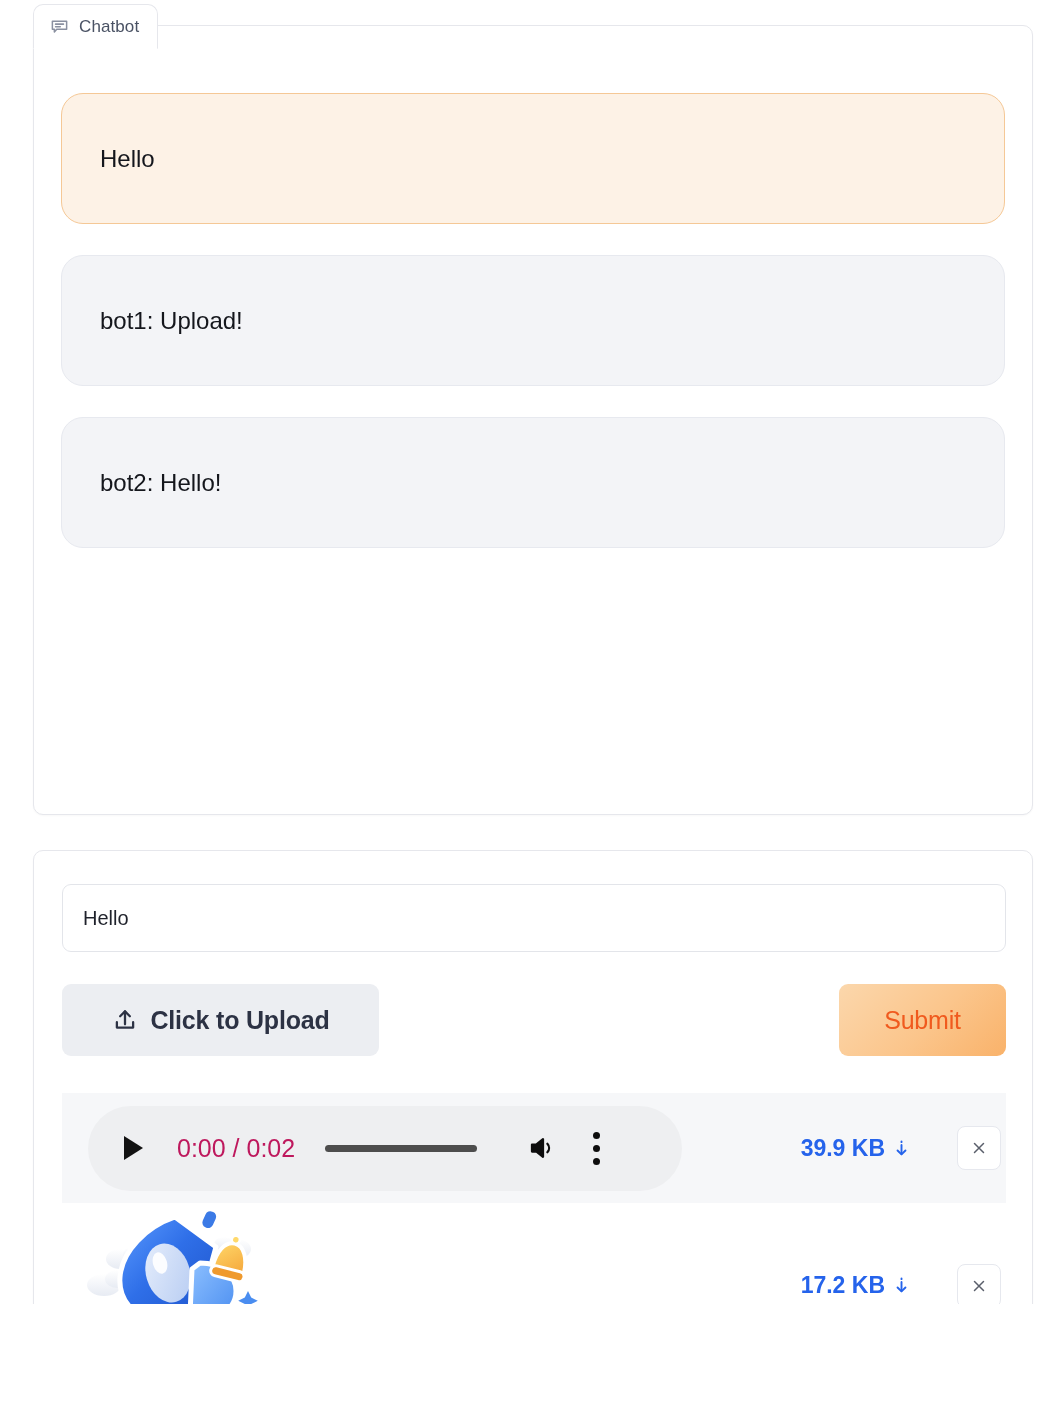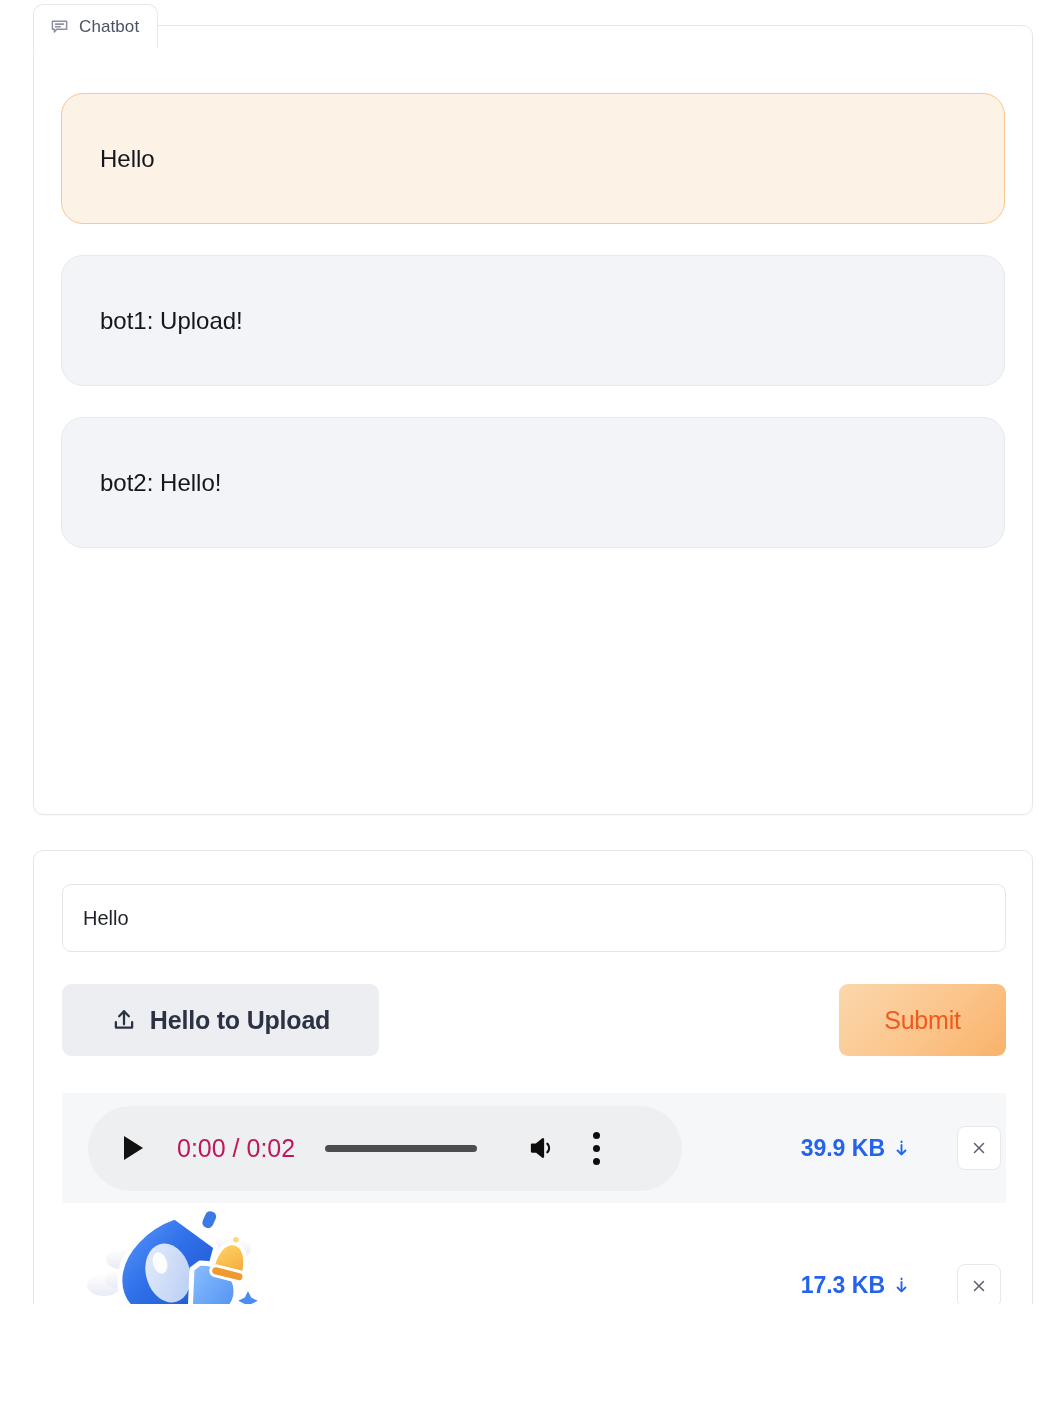--- a/index.html
+++ b/index.html
@@ -319,21 +319,21 @@
 
     <div class="controls-row">
       <button class="upload-btn">
         <span>
           <svg class="upload-icon" viewBox="0 0 24 24" fill="none" stroke="currentColor" stroke-width="2.1" stroke-linecap="round" stroke-linejoin="round">
             <path d="M12 16V4"></path>
             <path d="M7.5 8.5L12 4l4.5 4.5"></path>
             <path d="M4.5 14v5h15v-5"></path>
           </svg>
         </span>
-        <span class="upload-label">Hello to Upload</span>
+        <span class="upload-label">Click to Upload</span>
       </button>
 
       <button class="submit-btn">Submit</button>
     </div>
 
     <div class="file-row file-row-audio">
 
       <div class="audio-player">
         <div class="play-tri"></div>
         <span class="audio-time">0:00 / 0:02</span>
@@ -440,21 +440,21 @@
             <rect x="128" y="8" width="11" height="17" rx="5" transform="rotate(24 133 16)"></rect>
             <rect x="90" y="144" width="8" height="13" rx="4" transform="rotate(-12 94 150)"></rect>
             <rect x="92" y="130" width="8" height="8" rx="2.5" transform="rotate(30 96 134)" opacity="0.85"></rect>
           </g>
         </svg>
       </span>
 
       <div class="spacer"></div>
 
       <div class="size-link">
-        <span>17.3 KB</span>
+        <span>17.2 KB</span>
         <span>
           <svg class="dl-icon" viewBox="0 0 24 24" fill="none" stroke="currentColor" stroke-width="2.4" stroke-linecap="round" stroke-linejoin="round">
             <path d="M12 3v3" stroke-dasharray="1 3"></path>
             <path d="M12 7.5V19"></path>
             <path d="M7 14.5L12 19.5L17 14.5"></path>
           </svg>
         </span>
       </div>
 
       <button class="close-btn">

